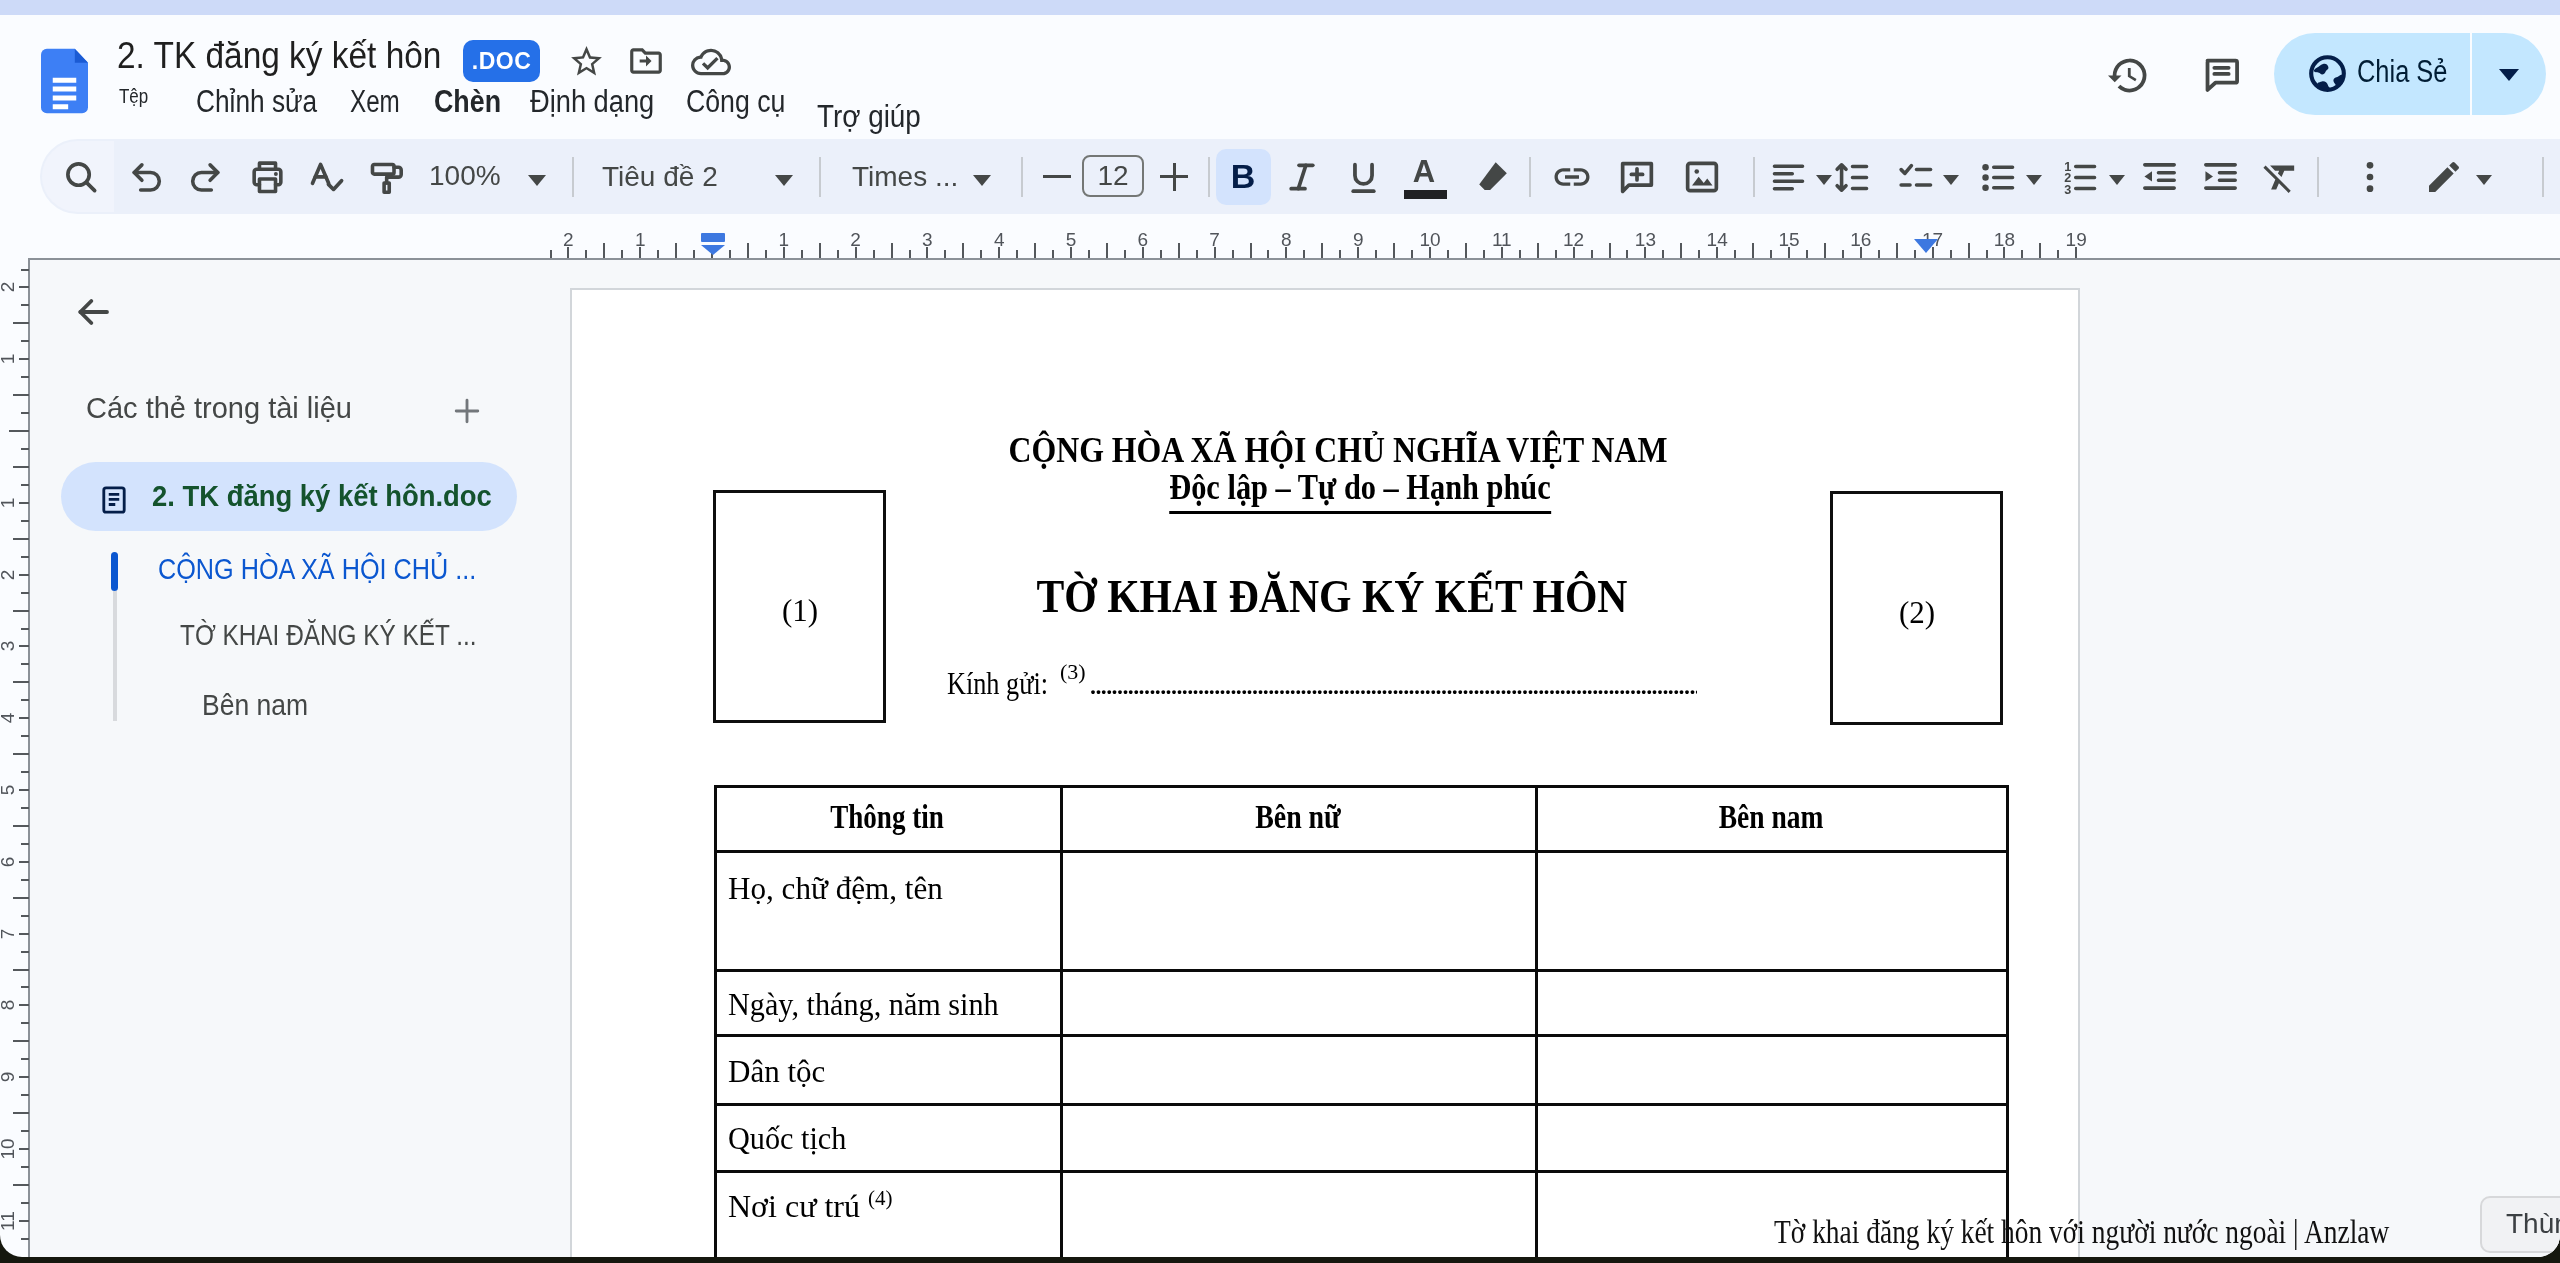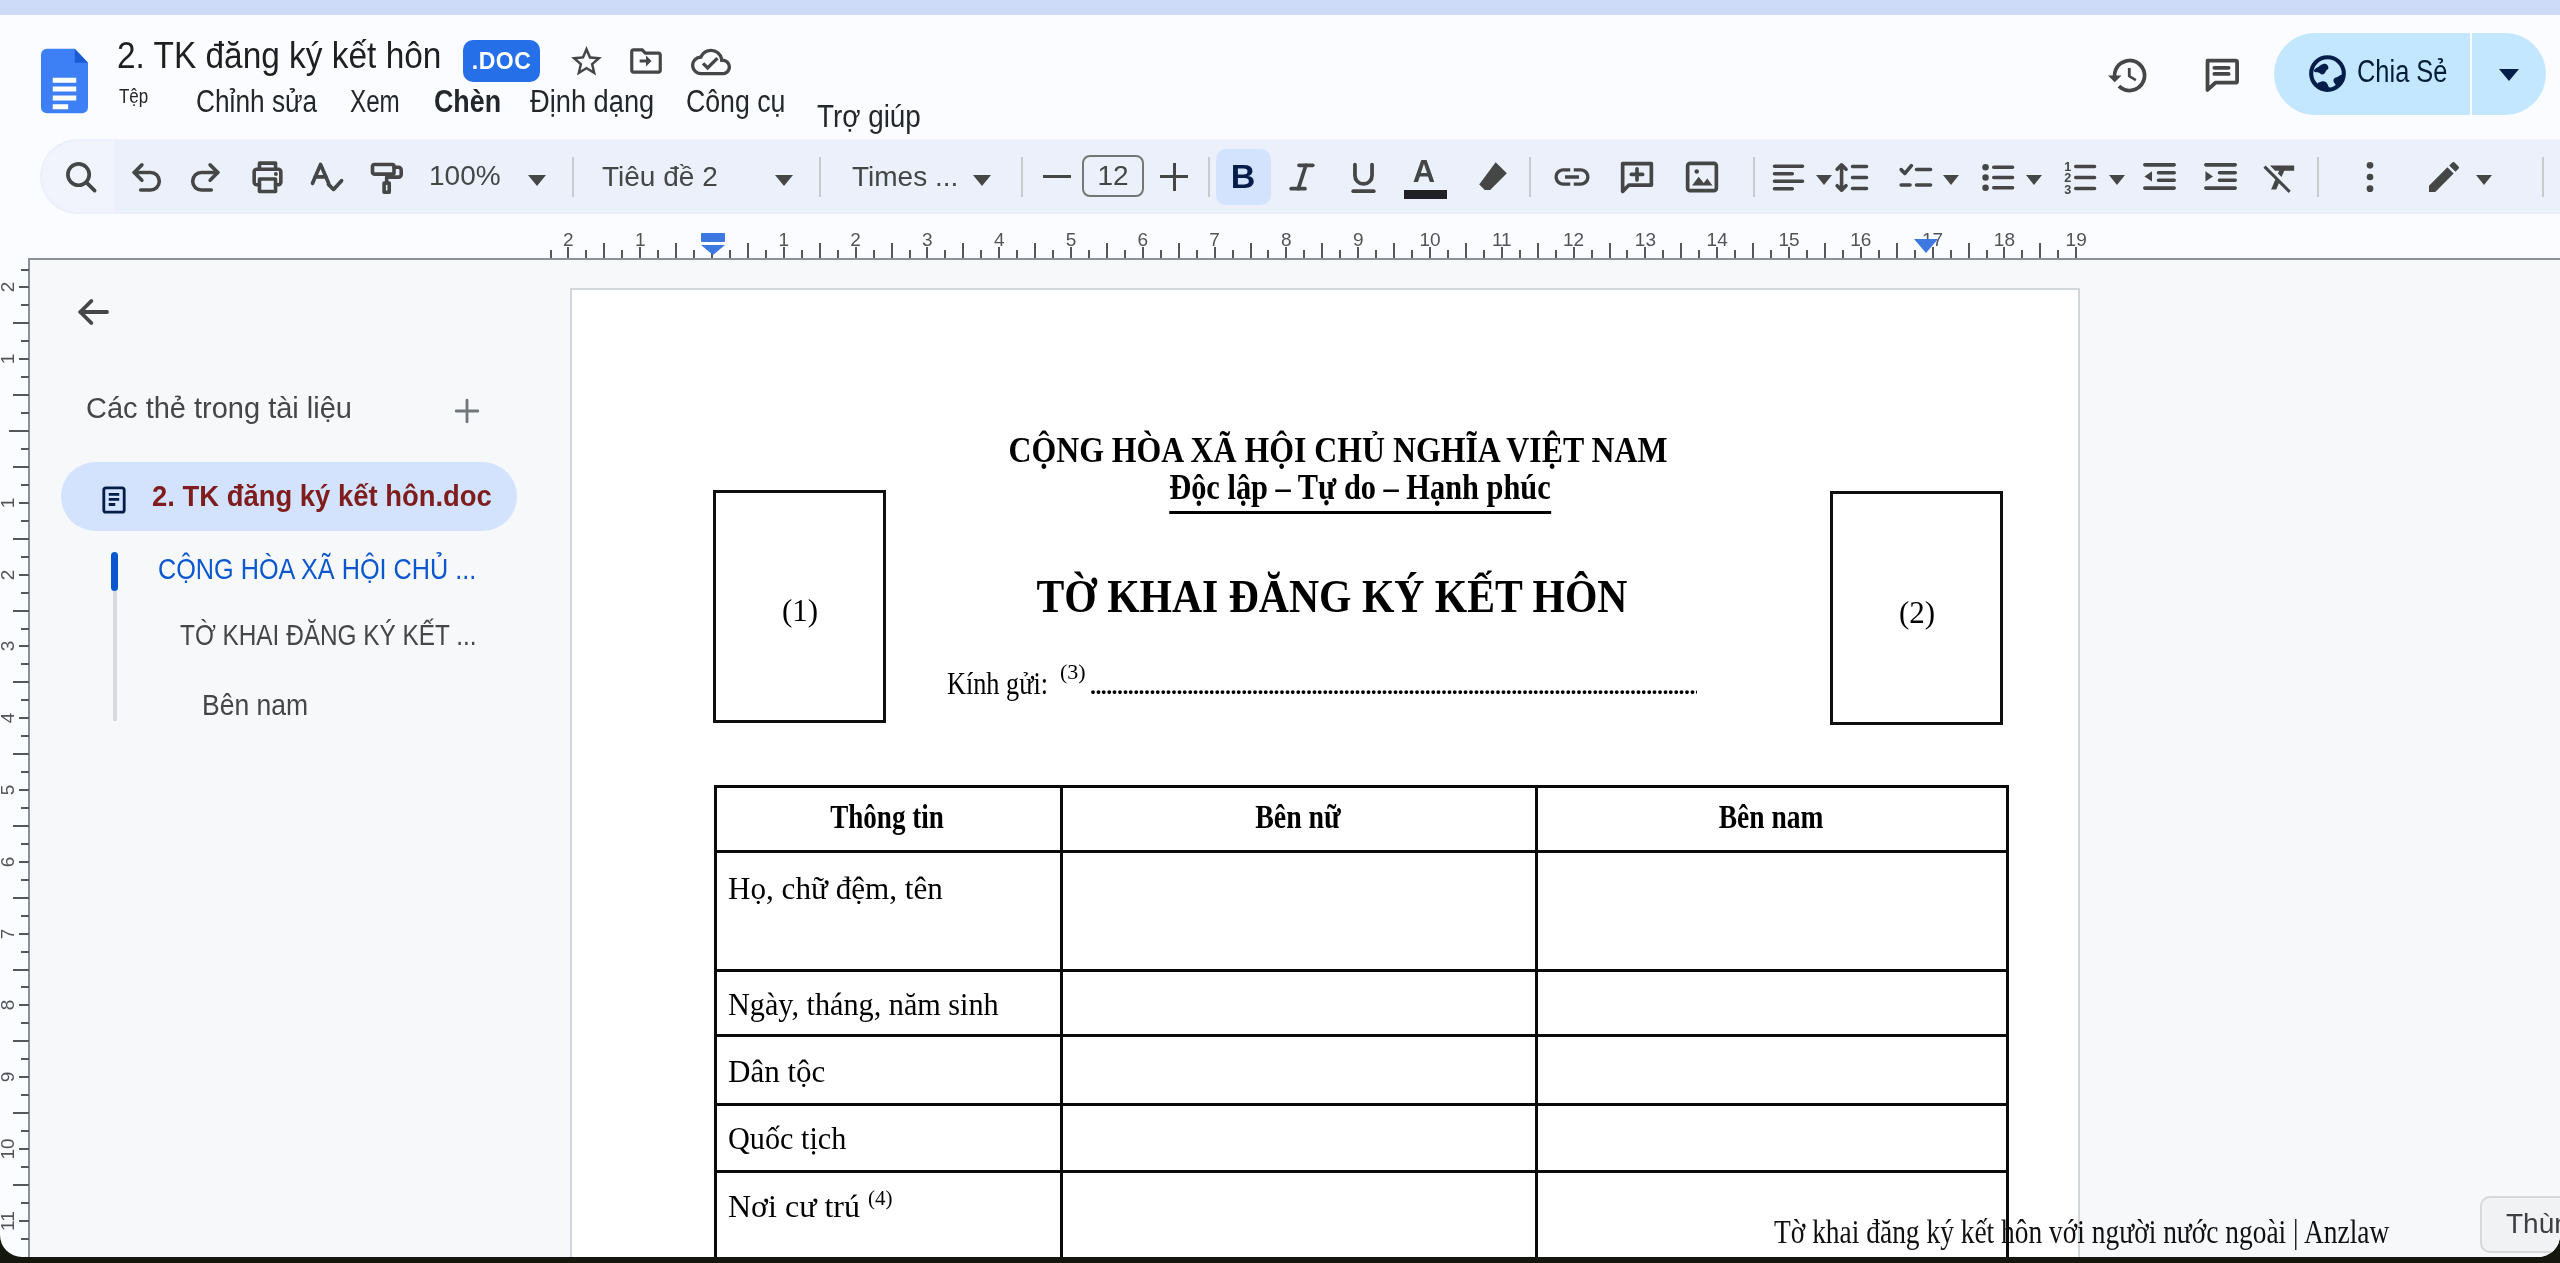--- a/index.html
+++ b/index.html
@@ -408,21 +408,21 @@
           <path d="M12 4.8v14.4M4.8 12h14.4"></path>
         </g>
       </svg></div>
 <div class="abs" style="left:61px;top:462px;width:456px;height:69px;background:#d3e3fd;border-radius:35px"></div>
 <div style="position:absolute;left:97.0px;top:483.0px;width:34px;height:34px"><svg width="34" height="34" viewBox="0 0 24 24" style="">
         <g fill="none" stroke="#041e49" stroke-width="2" stroke-linejoin="round">
           <rect x="4.8" y="3.4" width="14.4" height="17.2" rx="1.6"></rect>
           <path d="M8.3 8h7.4M8.3 11.6h7.4M8.3 15.2h4.6"></path>
         </g>
       </svg></div>
-<div style="position:absolute;left:152.0px;top:480.9px;font-family:'Liberation Sans',sans-serif;font-size:30px;font-weight:600;color:#7f1d1d;line-height:1;white-space:nowrap;text-decoration:underline;"><span style="display:inline-block;transform:scaleX(0.914);transform-origin:left center">2. TK đăng ký kết hôn.doc</span></div>
+<div style="position:absolute;left:152.0px;top:480.9px;font-family:'Liberation Sans',sans-serif;font-size:30px;font-weight:600;color:#14532d;line-height:1;white-space:nowrap;text-decoration:underline;"><span style="display:inline-block;transform:scaleX(0.914);transform-origin:left center">2. TK đăng ký kết hôn.doc</span></div>
 <div class="abs" style="left:111px;top:552px;width:7px;height:39px;background:#0b57d0;border-radius:4px"></div>
 <div class="abs" style="left:113px;top:591px;width:4px;height:130px;background:#d8dadd"></div>
 <div style="position:absolute;left:158.0px;top:554.8px;font-family:'Liberation Sans',sans-serif;font-size:29px;font-weight:400;color:#0b57d0;line-height:1;white-space:nowrap;"><span style="display:inline-block;transform:scaleX(0.87);transform-origin:left center">CỘNG HÒA XÃ HỘI CHỦ ...</span></div>
 <div style="position:absolute;left:180.0px;top:620.8px;font-family:'Liberation Sans',sans-serif;font-size:29px;font-weight:400;color:#444746;line-height:1;white-space:nowrap;"><span style="display:inline-block;transform:scaleX(0.84);transform-origin:left center">TỜ KHAI ĐĂNG KÝ KẾT ...</span></div>
 <div style="position:absolute;left:202.0px;top:690.8px;font-family:'Liberation Sans',sans-serif;font-size:29px;font-weight:400;color:#444746;line-height:1;white-space:nowrap;"><span style="display:inline-block;transform:scaleX(0.914);transform-origin:left center">Bên nam</span></div>
 <div style="position:absolute;left:1338.0px;transform:translateX(-50%);top:432.8px;font-family:'Liberation Serif',sans-serif;font-size:35px;font-weight:700;color:#000;line-height:1;white-space:nowrap;"><span style="display:inline-block;transform:scaleX(0.909);transform-origin:center center">CỘNG HÒA XÃ HỘI CHỦ NGHĨA VIỆT NAM</span></div>
 <div style="position:absolute;left:1360.0px;transform:translateX(-50%);top:469.8px;font-family:'Liberation Serif',sans-serif;font-size:35px;font-weight:700;color:#000;line-height:1;white-space:nowrap;"><span style="display:inline-block;transform:scaleX(0.868);transform-origin:center center"><span style="border-bottom:3px solid #000;padding-bottom:4px">Độc lập – Tự do – Hạnh phúc</span></span></div>
 <div style="position:absolute;left:1332.0px;transform:translateX(-50%);top:574.0px;font-family:'Liberation Serif',sans-serif;font-size:46px;font-weight:700;color:#000;line-height:1;white-space:nowrap;"><span style="display:inline-block;transform:scaleX(0.906);transform-origin:center center">TỜ KHAI ĐĂNG KÝ KẾT HÔN</span></div>
 <div style="position:absolute;left:947.0px;top:666.5px;font-family:'Liberation Serif',sans-serif;font-size:32px;font-weight:400;color:#000;line-height:1;white-space:nowrap;"><span style="display:inline-block;transform:scaleX(0.82);transform-origin:left center">Kính gửi:</span></div>
 <div style="position:absolute;left:1060.0px;top:661.4px;font-family:'Liberation Serif',sans-serif;font-size:22px;font-weight:400;color:#000;line-height:1;white-space:nowrap;">(3)</div>

